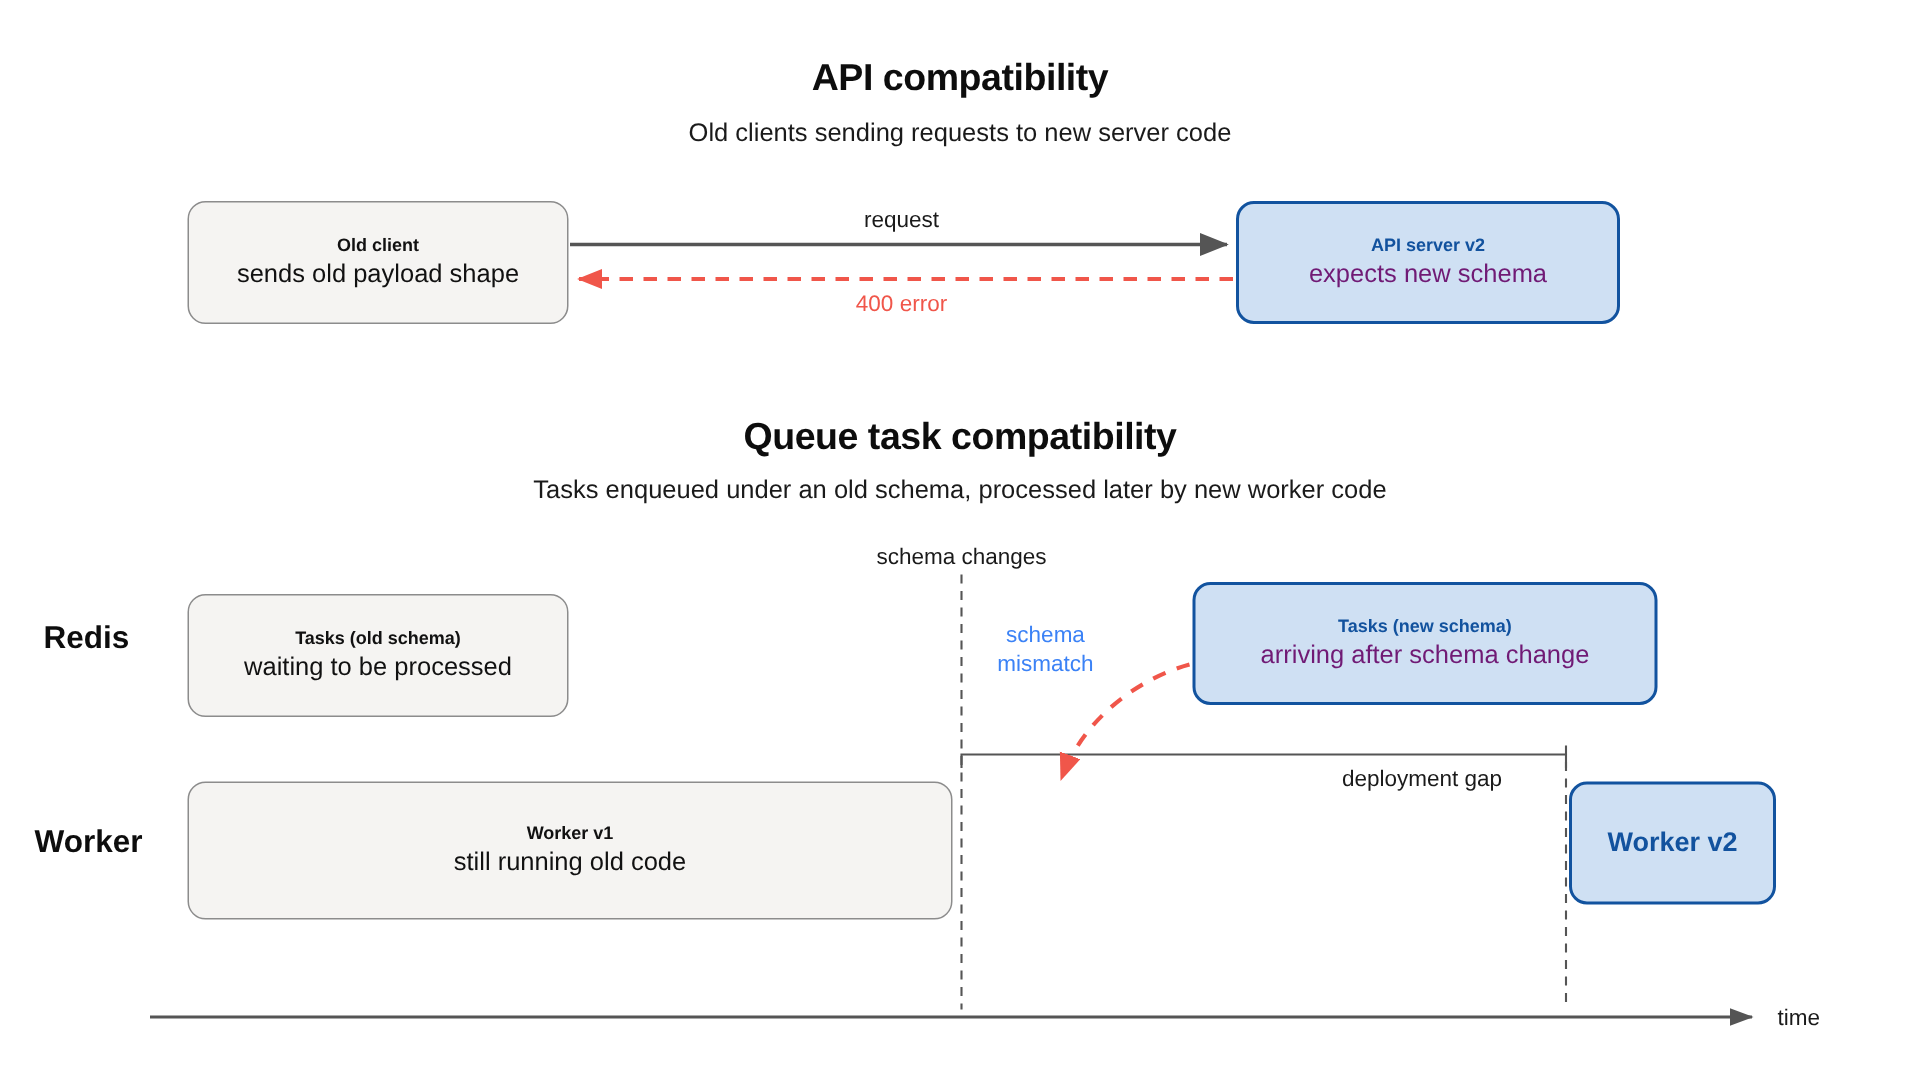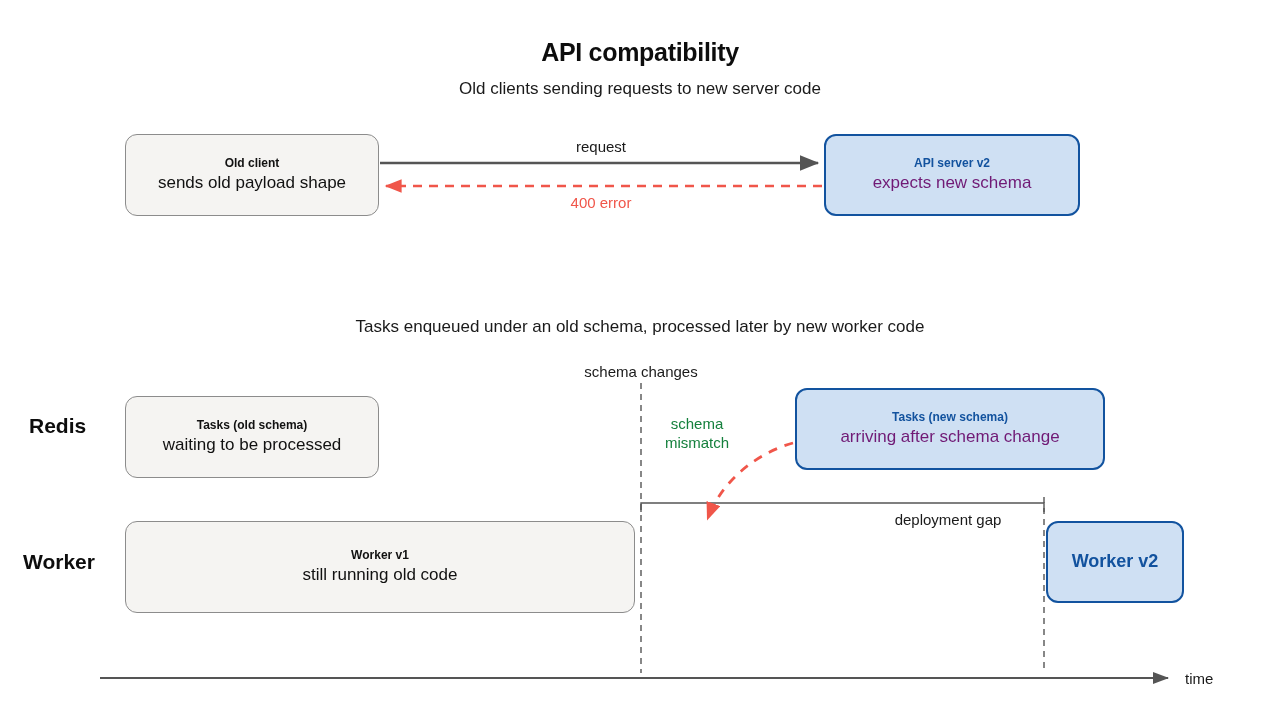--- a/index.html
+++ b/index.html
@@ -87,21 +87,21 @@
     position: absolute;
     font-size: 15px;
     color: #1a1a1a;
     white-space: nowrap;
   }
   .anno.center {
     text-align: center;
     transform: translateX(-50%);
   }
   .anno.red {
-    color: #15803d;
+    color: #3b82f6;
     text-align: center;
     transform: translateX(-50%);
     line-height: 1.28;
     white-space: normal;
   }
 
   svg.overlay {
     position: absolute;
     left: 0;
     top: 0;
@@ -125,20 +125,21 @@
 
   <div class="node blue" style="left:824px; top:134px; width:256px; height:82px;">
     <span class="t1">API server v2</span>
     <span class="t2">expects new schema</span>
   </div>
 
   <div class="anno center" style="left:601px; top:138px;">request</div>
 
   <div class="anno center" style="left:601px; top:194px; color:#f0564a;">400 error</div>
 
+  <div class="section-title" style="top:277px;">Queue task compatibility</div>
   <div class="section-sub" style="top:317px;">Tasks enqueued under an old schema, processed later by new worker code</div>
 
   <div class="lane-label" style="left:29px; top:414px;">Redis</div>
 
   <div class="lane-label" style="left:23px; top:550px;">Worker</div>
 
   <div class="node gray" style="left:125px; top:396px; width:254px; height:82px;">
     <span class="t1">Tasks (old schema)</span>
     <span class="t2">waiting to be processed</span>
   </div>

